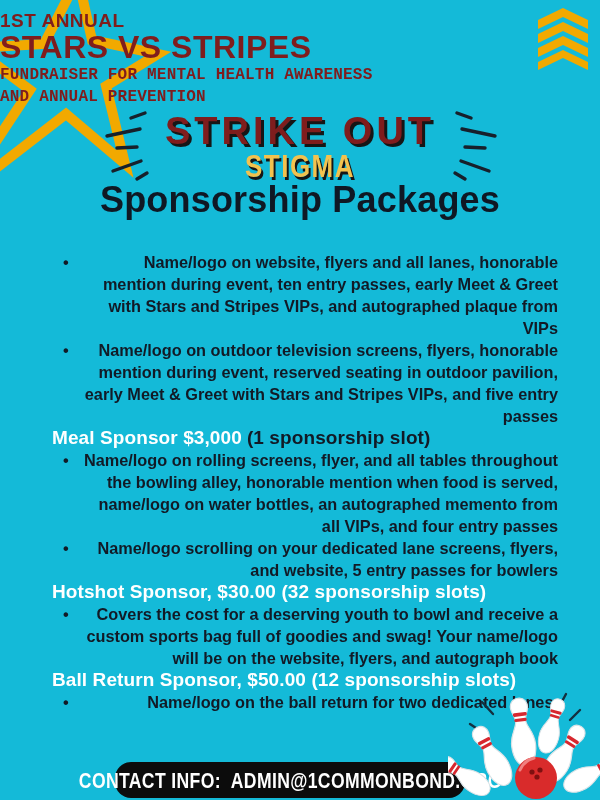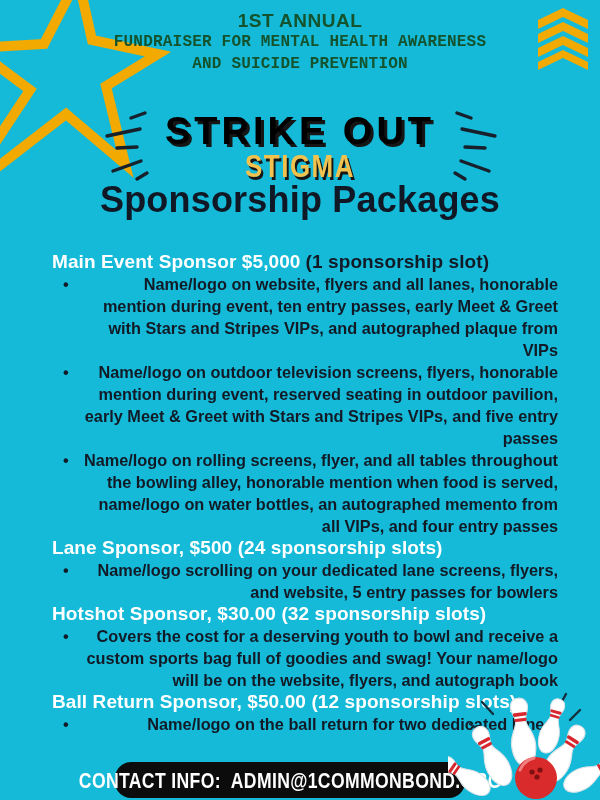--- a/index.html
+++ b/index.html
@@ -3,28 +3,28 @@
 <meta charset="utf-8">
 <style>
   html,body { margin:0; padding:0; background:#555; }
   .flyer {
     position:relative; width:600px; height:800px; margin:0 auto;
     background:#14BAD8; overflow:hidden;
     font-family:"Liberation Sans", sans-serif;
     -webkit-font-smoothing:antialiased;
   }
   
-  .header { position:absolute; top:11px; left:0; width:600px; text-align:center; color:#14532d; font-weight:bold; }
+  .header { position:absolute; top:11px; left:0; width:600px; color:#7f1d1d; font-weight:bold; }
   .annual { font-size:19px; line-height:20px; letter-spacing:.5px; }
   .main-title { font-size:32px; line-height:33px; letter-spacing:.5px; }
   .subtitle { font-size:16px; line-height:22px; letter-spacing:.2px;font-family:Liberation Mono, monospace; }
   
   .strike-out {
     position:absolute; top:110px; left:0; width:600px; text-align:center;
-    color:#000000; font-size:38px; font-weight:bold; letter-spacing:4px;
+    color:#7f1d1d; font-size:38px; font-weight:bold; letter-spacing:4px;
     text-shadow:3px 3px 0 #161616;
   }
   .stigma {
     position:absolute; top:149px; left:0; width:600px; text-align:center;
     color:#F2C24E; font-size:26px; font-weight:bold; letter-spacing:1.5px;
     transform:scaleY(1.18); transform-origin:top center;
     text-shadow:2px 2px 0 #161616;
   }
   
   .page-title {
@@ -72,22 +72,23 @@
         <path d="M0,12 L25,0 L50,12 L50,21 L25,9 L0,21 Z"></path>
         <path d="M0,26 L25,14 L50,26 L50,35 L25,23 L0,35 Z"></path>
         <path d="M0,40 L25,28 L50,40 L50,49 L25,37 L0,49 Z"></path>
         <path d="M0,54 L25,42 L50,54 L50,62 L25,50 L0,62 Z"></path>
       </g>
     </svg>
   </div>
 
   <div class="header">
     <div class="annual">1ST ANNUAL</div>
+    <div class="main-title">STARS VS STRIPES</div>
     <div class="subtitle">FUNDRAISER FOR MENTAL HEALTH AWARENESS</div>
-    <div class="subtitle">AND SUICIDE PREVENTION</div>
+    <div class="subtitle">AND ANNUAL PREVENTION</div>
   </div>
 
   <div class="burst-left-wrap">
     <svg width="55" height="80" viewBox="0 0 55 80">
       <g stroke="#17202B" stroke-width="3.4" stroke-linecap="round">
         <line x1="50" y1="10" x2="36" y2="15"></line>
         <line x1="45" y1="26" x2="12" y2="33"></line>
         <line x1="42" y1="44" x2="22" y2="45"></line>
         <line x1="46" y1="58" x2="18" y2="68"></line>
         <line x1="52" y1="70" x2="42" y2="76"></line>
@@ -108,43 +109,42 @@
   </div>
 
   <div class="strike-out">STRIKE OUT</div>
   <div class="stigma">STIGMA</div>
 
   <div class="page-title">Sponsorship Packages</div>
 
   <div class="packages">
 
     <div class="pkg">
-      <div class="pkg-head"><span>Main Event Sponsor $5,000</span><span class="slots">(1 sponsorship slot)</span></div>
       <div class="benefit">
           <span class="dot">•</span>
           <span class="txt">Name/logo on website, flyers and all lanes, honorable mention during event, ten entry passes, early Meet &amp; Greet with Stars and Stripes VIPs, and autographed plaque from VIPs</span>
         </div>
     </div>
 
     <div class="pkg">
       <div class="benefit">
           <span class="dot">•</span>
           <span class="txt">Name/logo on outdoor television screens, flyers, honorable mention during event, reserved seating in outdoor pavilion, early Meet &amp; Greet with Stars and Stripes VIPs, and five entry passes</span>
         </div>
     </div>
 
     <div class="pkg">
+      <div class="pkg-head"><span>Meal Sponsor $3,000</span><span class="slots">(1 sponsorship slot)</span></div>
       <div class="benefit">
           <span class="dot">•</span>
           <span class="txt">Name/logo on rolling screens, flyer, and all tables throughout the bowling alley, honorable mention when food is served, name/logo on water bottles, an autographed memento from all VIPs, and four entry passes</span>
         </div>
     </div>
 
     <div class="pkg">
-      <div class="pkg-head"><span>Lane Sponsor, $500 (24 sponsorship slots)</span><span class="slots"></span></div>
       <div class="benefit">
           <span class="dot">•</span>
           <span class="txt">Name/logo scrolling on your dedicated lane screens, flyers, and website, 5 entry passes for bowlers</span>
         </div>
     </div>
 
     <div class="pkg">
       <div class="pkg-head"><span>Hotshot Sponsor, $30.00 (32 sponsorship slots)</span><span class="slots"></span></div>
       <div class="benefit">
           <span class="dot">•</span>

